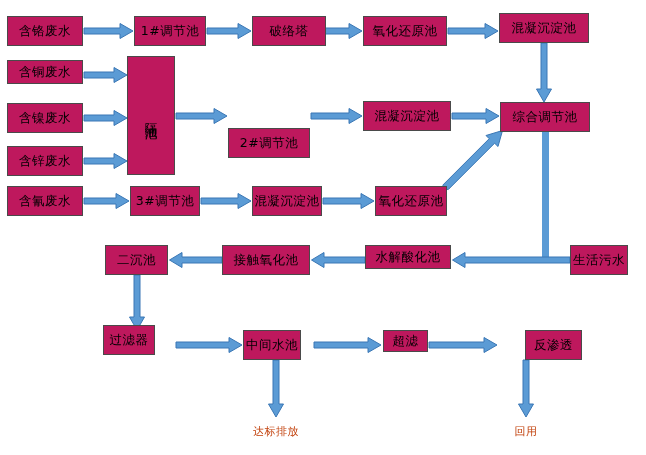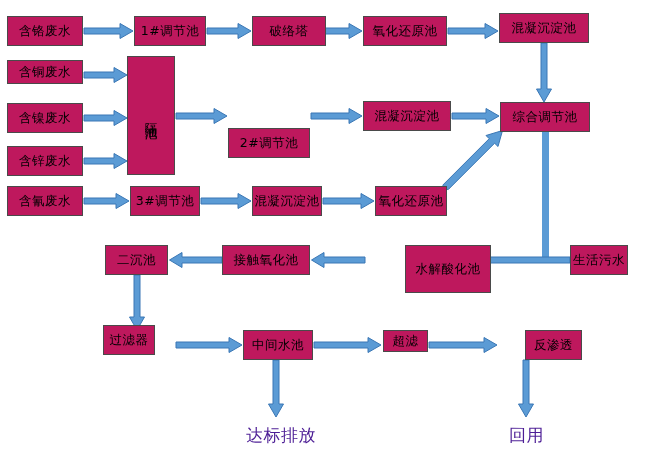--- a/index.html
+++ b/index.html
@@ -29,24 +29,24 @@
   }
   .node.vertical{
     writing-mode:vertical-rl;
     text-orientation:upright;
     letter-spacing:2px;
     line-height:1.1;
   }
   
   .label{
     position:absolute;
-    color:#4c1d95;
-    font-size:17px;
+    color:#c2410c;
+    font-size:11px;
     letter-spacing:.5px;
-    text-align:right;
+    text-align:center;
     z-index:3;
     white-space:nowrap;
   }
 
   
   .arrow{position:absolute;z-index:2;}
   .arrow svg{display:block;overflow:visible;}
 
   
   .conn{position:absolute;background:#5b9bd5;z-index:1;}
@@ -181,21 +181,21 @@
   <div class="conn" style="left:542px;top:132px;width:7px;height:131px;"></div>
 
   <div class="node" style="left:570px;top:245px;width:58px;height:30px;">生活污水</div>
 
   <div class="arrow" style="left:452px;top:252px;width:118px;height:16px;">
     <svg width="118" height="16" viewBox="0 0 118 16">
       <path d="M118,5 L13,5 L13,0.5 L0.5,8 L13,15.5 L13,11 L118,11 Z" fill="#5b9bd5" stroke="#3a77b5" stroke-width="1"></path>
     </svg>
   </div>
 
-  <div class="node" style="left:365px;top:245px;width:86px;height:48px;margin-left:40px;">水解酸化池</div>
+  <div class="node" style="left:365px;top:245px;width:86px;height:24px;">水解酸化池</div>
 
   <div class="arrow" style="left:311px;top:252px;width:54px;height:16px;">
     <svg width="54" height="16" viewBox="0 0 54 16">
       <path d="M54,5 L13,5 L13,0.5 L0.5,8 L13,15.5 L13,11 L54,11 Z" fill="#5b9bd5" stroke="#3a77b5" stroke-width="1"></path>
     </svg>
   </div>
 
   <div class="node" style="left:222px;top:245px;width:88px;height:30px;">接触氧化池</div>
 
   <div class="arrow" style="left:169px;top:252px;width:53px;height:16px;">
@@ -213,21 +213,21 @@
   </div>
 
   <div class="node" style="left:103px;top:325px;width:52px;height:30px;">过滤器</div>
 
   <div class="arrow" style="left:176px;top:337px;width:67px;height:16px;">
     <svg width="67" height="16" viewBox="0 0 67 16">
       <path d="M0,5 L53,5 L53,0.5 L66,8 L53,15.5 L53,11 L0,11 Z" fill="#5b9bd5" stroke="#3a77b5" stroke-width="1"></path>
     </svg>
   </div>
 
-  <div class="node" style="left:243px;top:330px;width:70px;height:30px;">中间水池</div>
+  <div class="node" style="left:243px;top:330px;width:58px;height:30px;">中间水池</div>
 
   <div class="arrow" style="left:314px;top:337px;width:68px;height:16px;">
     <svg width="68" height="16" viewBox="0 0 68 16">
       <path d="M0,5 L54,5 L54,0.5 L67,8 L54,15.5 L54,11 L0,11 Z" fill="#5b9bd5" stroke="#3a77b5" stroke-width="1"></path>
     </svg>
   </div>
 
   <div class="node" style="left:383px;top:330px;width:45px;height:22px;">超滤</div>
 
   <div class="arrow" style="left:429px;top:337px;width:69px;height:16px;">

